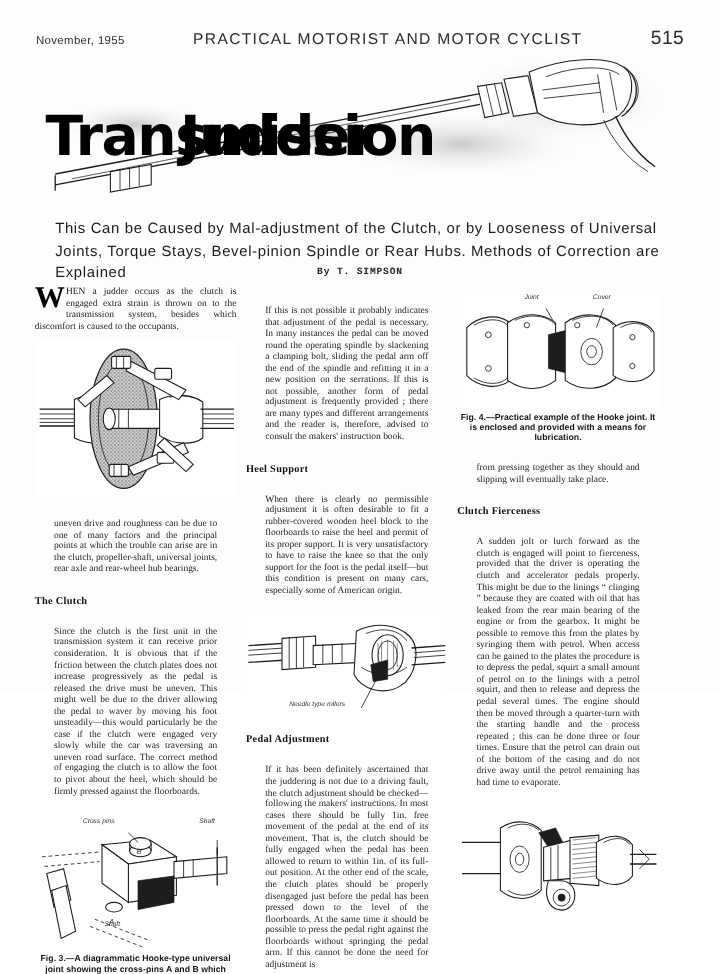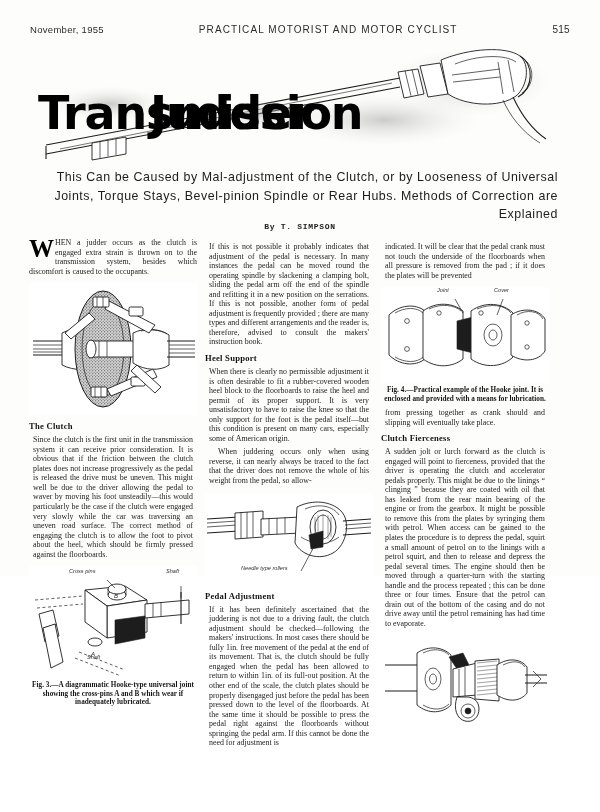--- a/index.html
+++ b/index.html
@@ -31,26 +31,26 @@
     align-items: baseline;
     justify-content: space-between;
     font-family: "Liberation Sans", sans-serif;
   }
   .masthead-date {
     font-size: 9.5px;
     letter-spacing: 0.3px;
     color: #2b2b2b;
   }
   .masthead-title {
-    font-size: 10px;
+    font-size: 13px;
     letter-spacing: 1.1px;
     color: #2b2b2b;
   }
   .masthead-page {
-    font-size: 10px;
+    font-size: 16px;
     letter-spacing: 0.3px;
     color: #2b2b2b;
   }
 
   
   .hero {
     position: absolute;
     left: 0; top: 42px;
     width: 600px; height: 120px;
   }
@@ -73,23 +73,23 @@
     margin-top: 40px;
   }
   .hero-word2 {
     left: 150px; top: 48px;
     font-size: 46px;
   }
 
   
   .subtitle {
     position: absolute;
-    left: 46px; top: 168px;
+    left: 46px; top: 181px;
     width: 512px;
-    text-align: right;
+    text-align: left;
     font-family: "Liberation Sans", sans-serif;
     font-size: 12.4px;
     line-height: 18.5px;
     letter-spacing: 0.55px;
     color: #1c1c1c;
   }
   .byline {
     position: absolute;
     left: 0; top: 222px;
     width: 600px;
@@ -110,21 +110,21 @@
   .col1 { left: 29px; }
   .col2 { left: 205px; }
   .col3 { left: 381px; }
 
   .body-text {
     font-family: "Liberation Serif", serif;
     font-size: 7.9px;
     line-height: 9.55px;
     text-align: justify;
     color: #1b1b1b;
-    margin: 4px;
+    margin: 16px;
     hyphens: auto;
   }
   .body-text + .body-text { text-indent: 9px; }
 
   .sec-head {
     font-family: "Liberation Serif", serif;
     font-size: 8.6px;
     font-weight: 700;
     margin: 6px 0 1.5px 0;
     letter-spacing: 0.25px;
@@ -147,21 +147,21 @@
     line-height: 19px;
     font-weight: 700;
     padding: 1px 1px 0 0;
     margin-right: 0px;
     color: #000;
   }
 
   
   .fig { margin: 7px 0 0 0; }
   .fig-cap {
-    font-family: Liberation Serif, serif;
+    font-family: Liberation Sans, sans-serif;
     font-size: 7.2px;
     line-height: 8.4px;
     font-weight: 700;
     text-align: center;
     color: #141414;
     margin: 3px 0 5px 0;
     letter-spacing: 0.05px;
   }
   .fig-art {
     position: relative;
@@ -291,20 +291,21 @@
             <path class="lnt" d="M66 104 L66 114 M72 104 L72 114"></path>
             <rect x="100" y="24" width="14" height="9" rx="1.5" class="fillw"></rect>
             <rect x="102" y="94" width="14" height="9" rx="1.5" class="fillw"></rect>
           </g>
 
           <path class="fillw" d="M108 82 L132 104 L126 110 L102 88 Z"></path>
         </svg>
       </div>
     </div>
 
+    <p class="body-text">uneven drive and roughness can be due to one of many factors and the principal points at which the trouble can arise are in the clutch, propeller-shaft, universal joints, rear axle and rear-wheel hub bearings.</p>
 
     <div class="sec-head">The Clutch</div>
     <p class="body-text">Since the clutch is the first unit in the transmission system it can receive prior consideration. It is obvious that if the friction between the clutch plates does not increase progressively as the pedal is released the drive must be uneven. This might well be due to the driver allowing the pedal to waver by moving his foot unsteadily—this would particularly be the case if the clutch were engaged very slowly while the car was traversing an uneven road surface. The correct method of engaging the clutch is to allow the foot to pivot about the heel, which should be firmly pressed against the floorboards.</p>
 
     <div class="fig">
       <div class="fig-art">
         <svg viewBox="0 0 168 112" width="168" height="112">
 
           <path class="lnt" stroke-dasharray="3 2.5" d="M6 34 L54 30"></path>
           <path class="lnt" stroke-dasharray="3 2.5" d="M8 42 L54 38"></path>
@@ -345,21 +346,20 @@
       </div>
       <div class="fig-cap">Fig. 3.—A diagrammatic Hooke-type universal joint showing the cross-pins A and B which wear if inadequately lubricated.</div>
     </div>
   </div>
 
   <div class="col col2">
     <p class="body-text">If this is not possible it probably indicates that adjustment of the pedal is necessary. In many instances the pedal can be moved round the operating spindle by slackening a clamping bolt, sliding the pedal arm off the end of the spindle and refitting it in a new position on the serrations. If this is not possible, another form of pedal adjustment is frequently provided ; there are many types and different arrangements and the reader is, therefore, advised to consult the makers' instruction book.</p>
 
     <div class="sec-head">Heel Support</div>
     <p class="body-text">When there is clearly no permissible adjustment it is often desirable to fit a rubber-covered wooden heel block to the floorboards to raise the heel and permit of its proper support. It is very unsatisfactory to have to raise the knee so that the only support for the foot is the pedal itself—but this condition is present on many cars, especially some of American origin.</p>
-    <p class="body-text">When juddering occurs only when using reverse, it can nearly always be traced to the fact that the driver does not remove the whole of his weight from the pedal, so allow-</p>
 
     <div class="fig">
       <div class="fig-art">
         <svg viewBox="0 0 168 92" width="168" height="92">
 
           <path class="lnm" d="M2 26 L34 24 M2 40 L34 38"></path>
           <path class="lnt" d="M2 30 L32 28 M2 34 L32 32"></path>
 
           <path class="fillw" d="M30 20 L58 18 L58 44 L30 46 Z"></path>
           <path class="lnt" d="M36 19 L36 45 M42 19 L42 45 M48 19 L48 44"></path>
@@ -388,21 +388,20 @@
         <div class="fig-label" style="left:36px; top:72px;">Needle type rollers</div>
       </div>
     </div>
 
 
     <div class="sec-head">Pedal Adjustment</div>
     <p class="body-text">If it has been definitely ascertained that the juddering is not due to a driving fault, the clutch adjustment should be checked—following the makers' instructions. In most cases there should be fully 1in. free movement of the pedal at the end of its movement. That is, the clutch should be fully engaged when the pedal has been allowed to return to within 1in. of its full-out position. At the other end of the scale, the clutch plates should be properly disengaged just before the pedal has been pressed down to the level of the floorboards. At the same time it should be possible to press the pedal right against the floorboards without springing the pedal arm. If this cannot be done the need for adjustment is</p>
   </div>
 
   <div class="col col3">
-    <p class="body-text">indicated. It will be clear that the pedal crank must not touch the underside of the floorboards when all pressure is removed from the pad ; if it does the plates will be prevented</p>
 
     <div class="fig">
       <div class="fig-art">
         <svg viewBox="0 0 168 96" width="168" height="96">
 
           <path class="fillw" d="M8 28 C18 18 34 16 44 24 L44 72 C34 80 18 78 8 68 Z"></path>
           <path class="lnt" d="M14 26 C24 20 36 20 42 26"></path>
           <path class="lnt" d="M14 70 C24 76 36 76 42 70"></path>
           <circle cx="26" cy="34" r="2.4" class="lnt"></circle>
           <circle cx="26" cy="62" r="2.4" class="lnt"></circle>
@@ -428,21 +427,21 @@
 
           <path class="lnt" d="M74 12 L82 26"></path>
           <path class="lnt" d="M122 12 L116 28"></path>
         </svg>
         <div class="fig-label" style="left:56px; top:0px;">Joint</div>
         <div class="fig-label" style="left:113px; top:0px;">Cover</div>
       </div>
       <div class="fig-cap">Fig. 4.—Practical example of the Hooke joint. It is enclosed and provided with a means for lubrication.</div>
     </div>
 
-    <p class="body-text">from pressing together as crank should and slipping will eventually take place.</p>
+    <p class="body-text">from pressing together as they should and slipping will eventually take place.</p>
 
     <div class="sec-head">Clutch Fierceness</div>
     <p class="body-text">A sudden jolt or lurch forward as the clutch is engaged will point to fierceness, provided that the driver is operating the clutch and accelerator pedals properly. This might be due to the linings “ clinging ” because they are coated with oil that has leaked from the rear main bearing of the engine or from the gearbox. It might be possible to remove this from the plates by syringing them with petrol. When access can be gained to the plates the procedure is to depress the pedal, squirt a small amount of petrol on to the linings with a petrol squirt, and then to release and depress the pedal several times. The engine should then be moved through a quarter-turn with the starting handle and the process repeated ; this can be done three or four times. Ensure that the petrol can drain out of the bottom of the casing and do not drive away until the petrol remaining has had time to evaporate.</p>
 
     <div class="fig">
       <div class="fig-art">
         <svg viewBox="0 0 168 92" width="168" height="92">
 
           <path class="lnm" d="M4 30 L40 30"></path>
           <path class="lnm" d="M4 56 L40 56"></path>

